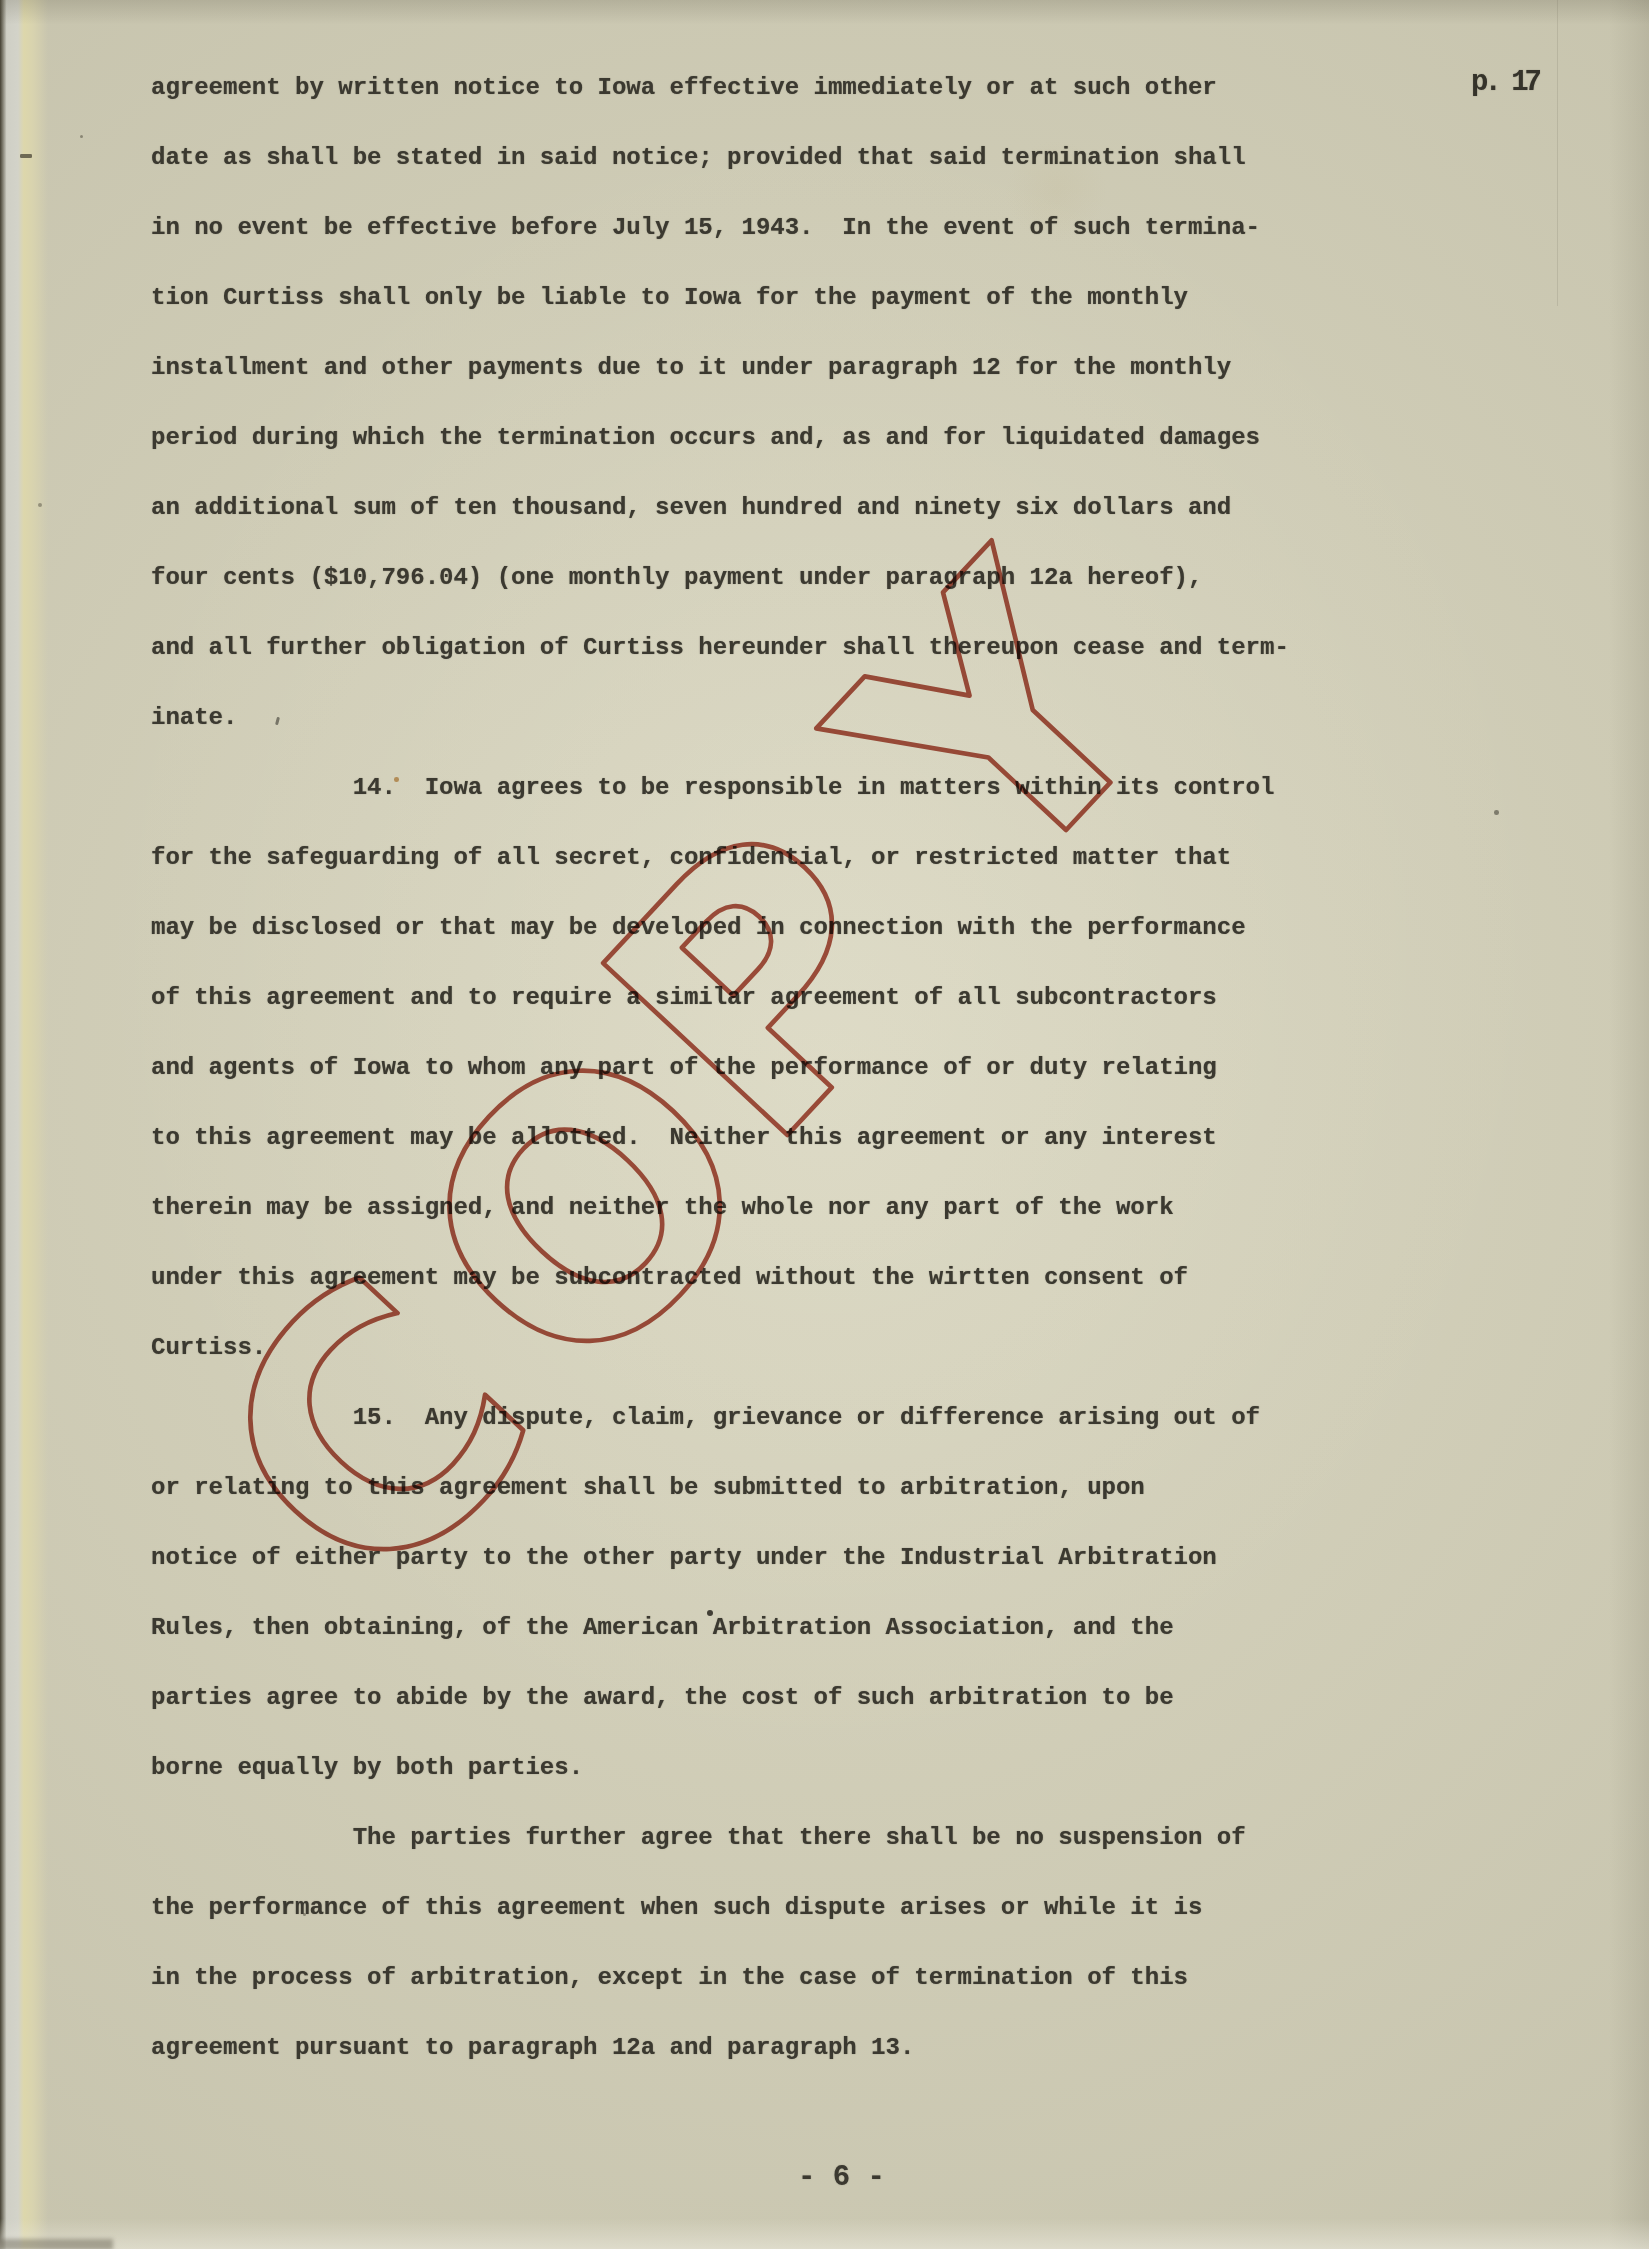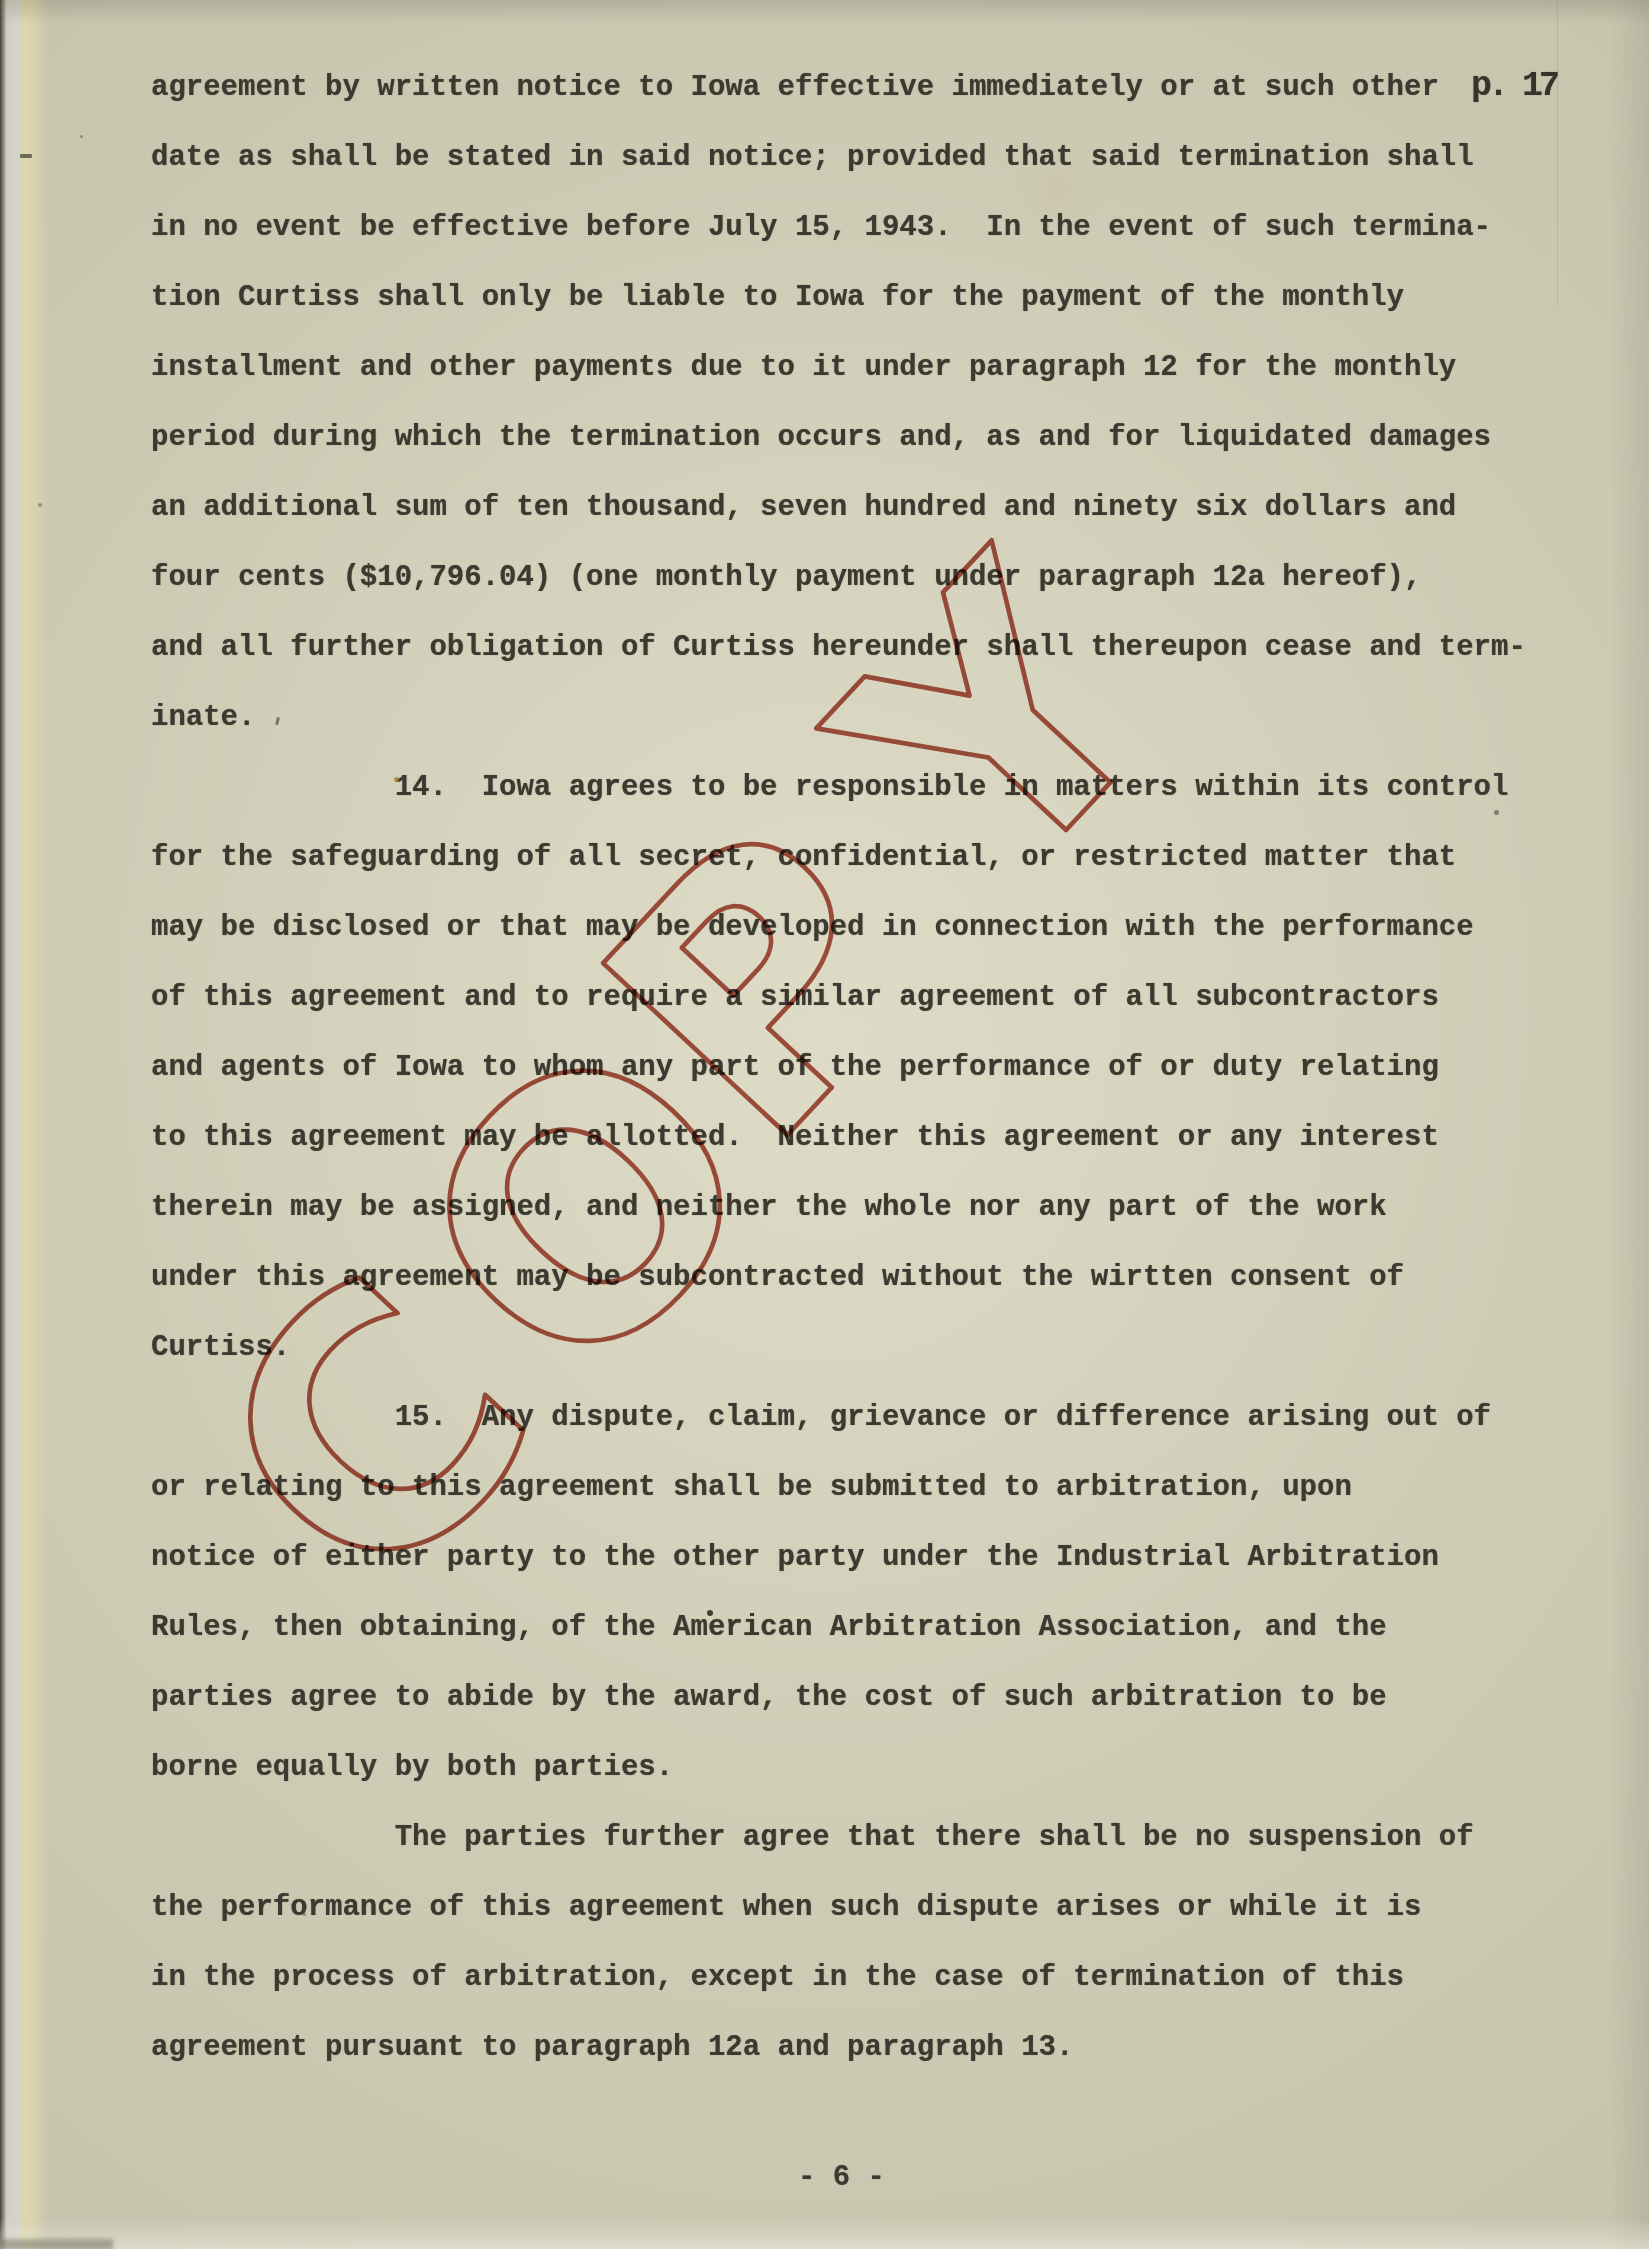--- a/index.html
+++ b/index.html
@@ -23,35 +23,35 @@
       linear-gradient(180deg, rgba(96,92,74,0.22) 0, rgba(96,92,74,0) 1.1%),
       linear-gradient(0deg, rgba(236,234,222,0.60) 0, rgba(236,234,222,0) 1.4%),
       linear-gradient(270deg, rgba(104,100,82,0.16) 0, rgba(104,100,82,0) 2.5%),
       linear-gradient(90deg, #444032 0px, #8a887b 3.3px, #cfcfc5 6.6px, #d3d3c9 18px, #ddd7ab 24px, #d8d3af 33px, rgba(213,210,187,0) 48px),
       radial-gradient(ellipse 90% 70% at 50% 48%, rgba(250,248,235,0.10), rgba(92,88,70,0.13) 100%);
   }
   .text-body {
     position: absolute;
     left: 151px;
     top: 53px;
-    font-size: 29px;
+    font-size: 24px;
     font-weight: bold;
     line-height: 70px;
     letter-spacing: 0px;
     color: #3b3930;
     white-space: pre;
     text-shadow: 0 0 1.3px rgba(59,57,48,0.40), 0.3px 0.3px 0 rgba(59,57,48,0.30);
     filter: blur(0.2px);
   }
   .line { height: 70px; }
   .annotation {
     position: absolute;
     left: 1471px;
     top: 66px;
-    font-size: 35px;
+    font-size: 29px;
     font-weight: bold;
     letter-spacing: -4px;
     color: #35332a;
     white-space: pre;
     text-shadow: 0 0 1.3px rgba(53,51,42,0.40);
     filter: blur(0.2px);
   }
   .footer {
     position: absolute;
     left: 798px;

